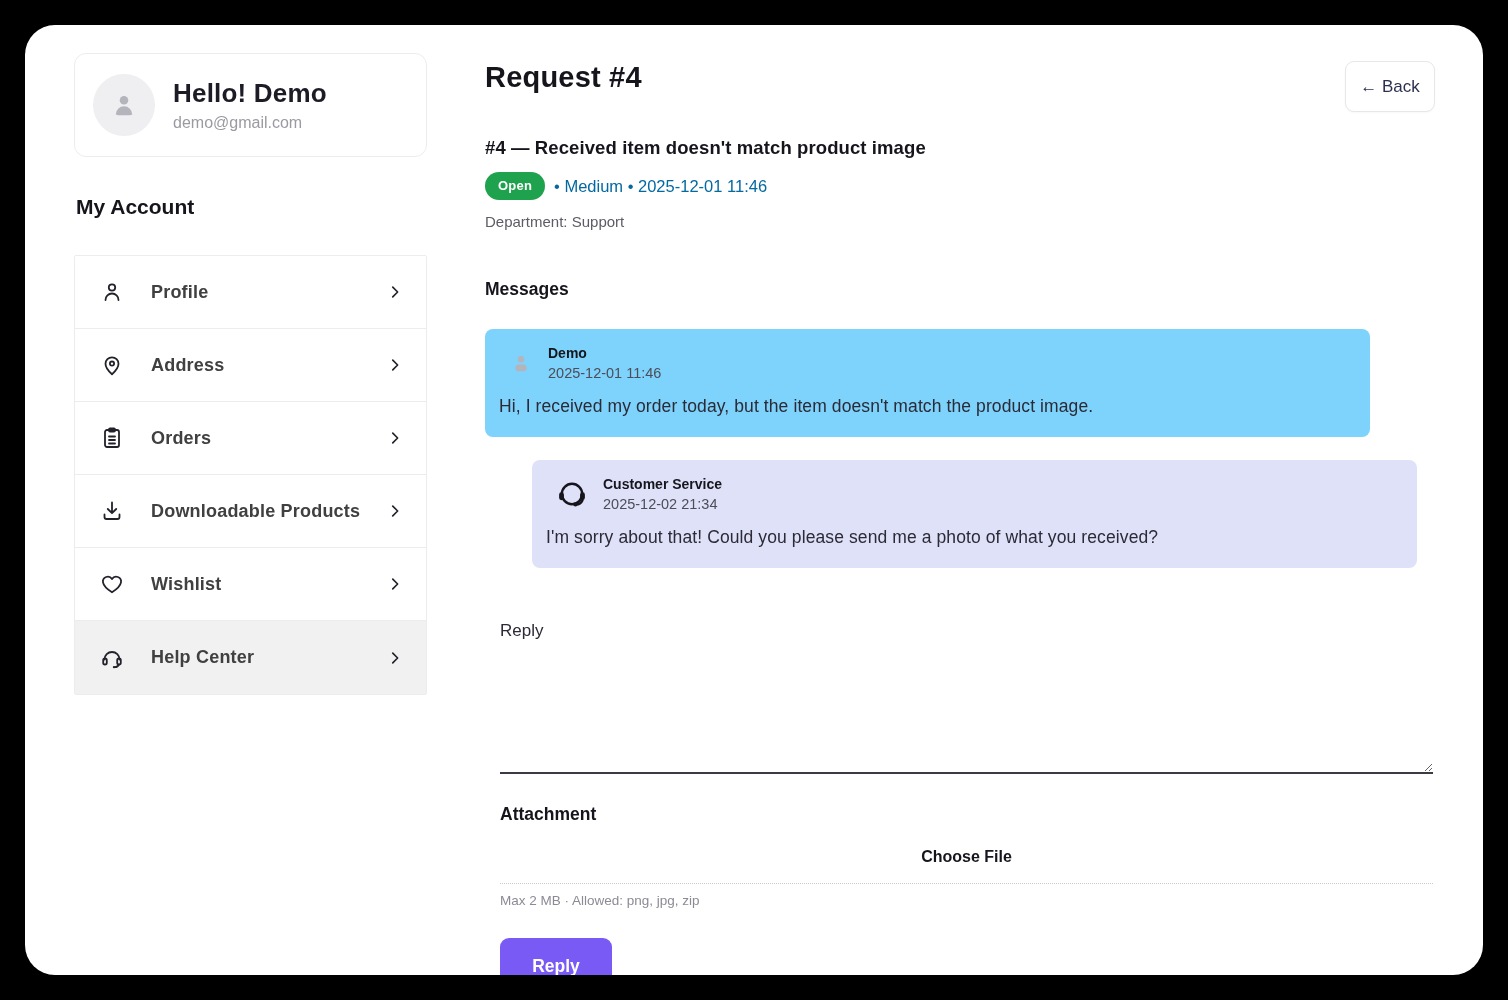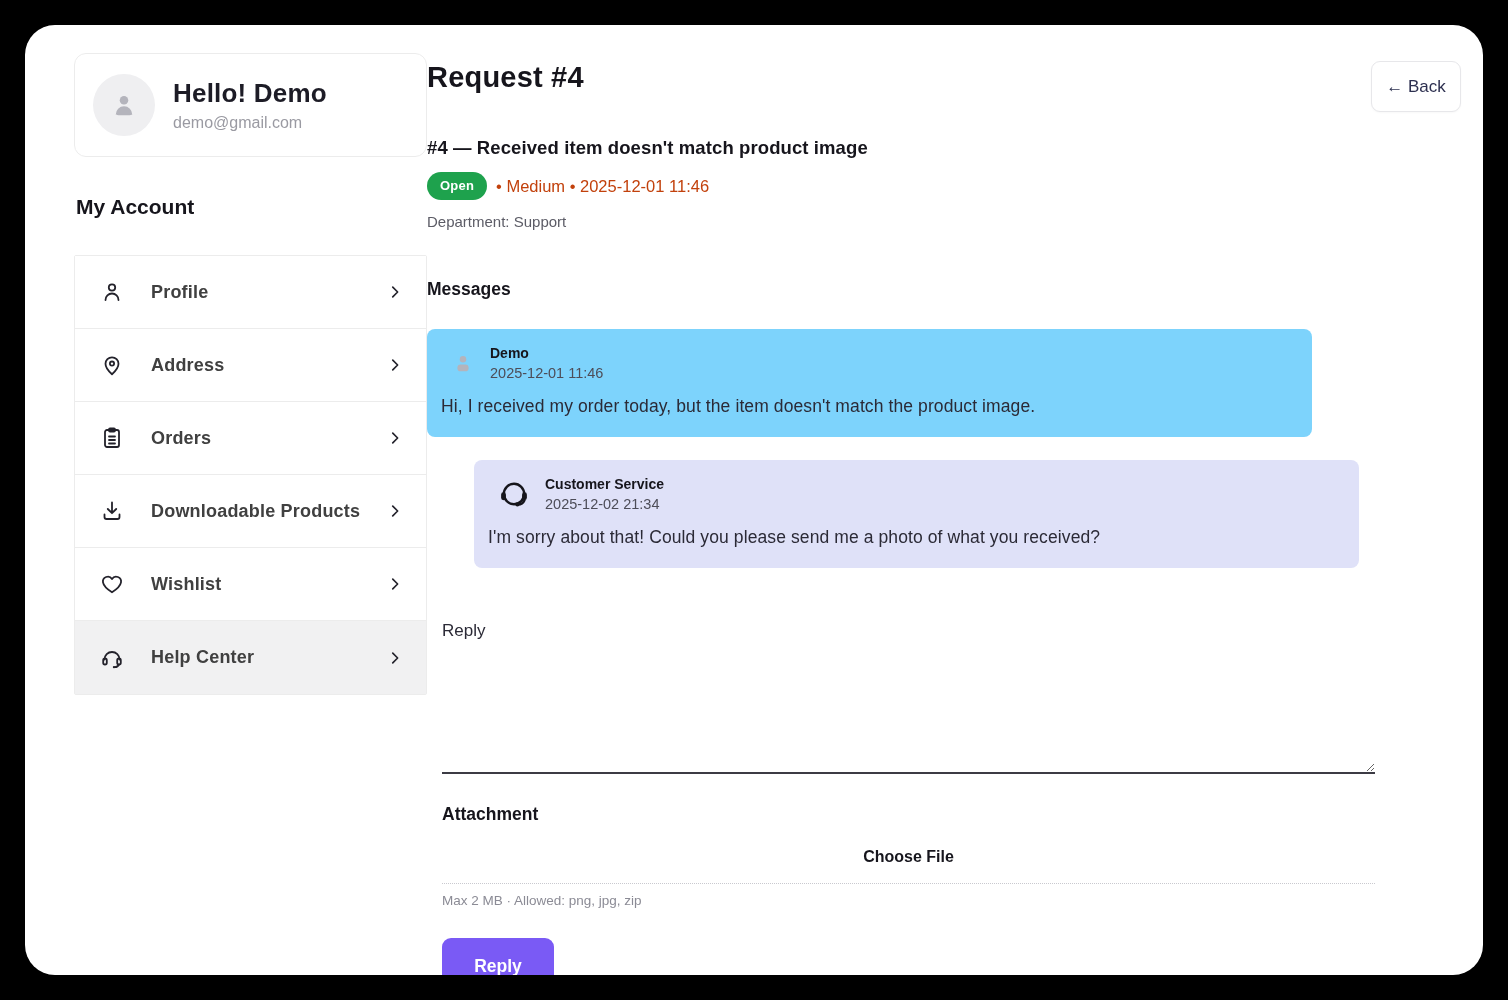--- a/index.html
+++ b/index.html
@@ -9,21 +9,21 @@
     font-family: "Liberation Sans", "DejaVu Sans", sans-serif;
     color: #1d1c26;
     overflow: hidden;
   }
   .app-card {
     position: absolute;
     left: 25px; top: 25px;
     width: 1458px; height: 950px;
     background: #fff;
     border-radius: 30px;
-    padding: 28px 22px 0 49px;
+    padding: 28px 48px 0 49px;
     display: flex;
     overflow: hidden;
   }
 
   
   .sidebar { width: 353px; flex: 0 0 353px; }
   .profile-card {
     border: 1px solid #ececec;
     border-radius: 12px;
     padding: 20px 18px;
@@ -53,21 +53,21 @@
     cursor: pointer;
     background: #fff;
   }
   .menu-item:last-child { border-bottom: none; }
   .menu-item.active { background: #f1f1f2; }
   .menu-item .mi-icon { width: 24px; height: 24px; color: #23222b; flex: 0 0 24px; }
   .menu-item .mi-label { font-size: 18px; font-weight: 600; color: #404040; margin-left: 27px; flex: 1; letter-spacing: .2px; }
   .menu-item .mi-chevron { width: 18px; height: 18px; color: #23222b; }
 
   
-  .main { flex: 1; position: relative; }
+  .main { flex: 1; margin-left: 58px; position: relative; }
   .main-header { display: flex; justify-content: space-between; align-items: flex-start; margin-top: 8px; }
   .page-title { font-size: 29px; font-weight: 700; color: #16151c; letter-spacing: .2px; }
   .back-button {
     background: #fff;
     border: 1px solid #e7e7ea;
     border-radius: 9px;
     width: 90px; height: 51px;
     font-family: inherit;
     font-size: 17px; font-weight: 500;
     color: #2d3050;
@@ -78,21 +78,21 @@
   .ticket-subject { font-size: 18.5px; font-weight: 700; color: #16151c; margin-top: 25px; letter-spacing: .1px; }
   .ticket-meta { display: flex; align-items: center; gap: 9px; margin-top: 13px; text-align: center; }
   .status-badge {
     background: #1ea24d;
     color: #fff;
     font-size: 13px; font-weight: 700;
     padding: 6px 13px 7px;
     border-radius: 999px;
     letter-spacing: .2px;
   }
-  .meta-text { font-size: 16.5px; color: #c2410c; }
+  .meta-text { font-size: 16.5px; color: #0369a1; }
   .department-text { font-size: 15px; color: #5c5c66; margin-top: 13px; }
 
   .messages-heading { font-size: 17.5px; font-weight: 700; color: #16151c; margin-top: 49px; }
 
   .message {
     width: 885px;
     border-radius: 8px;
     padding: 16px 14px 20px;
     margin-top: 29px;
   }

